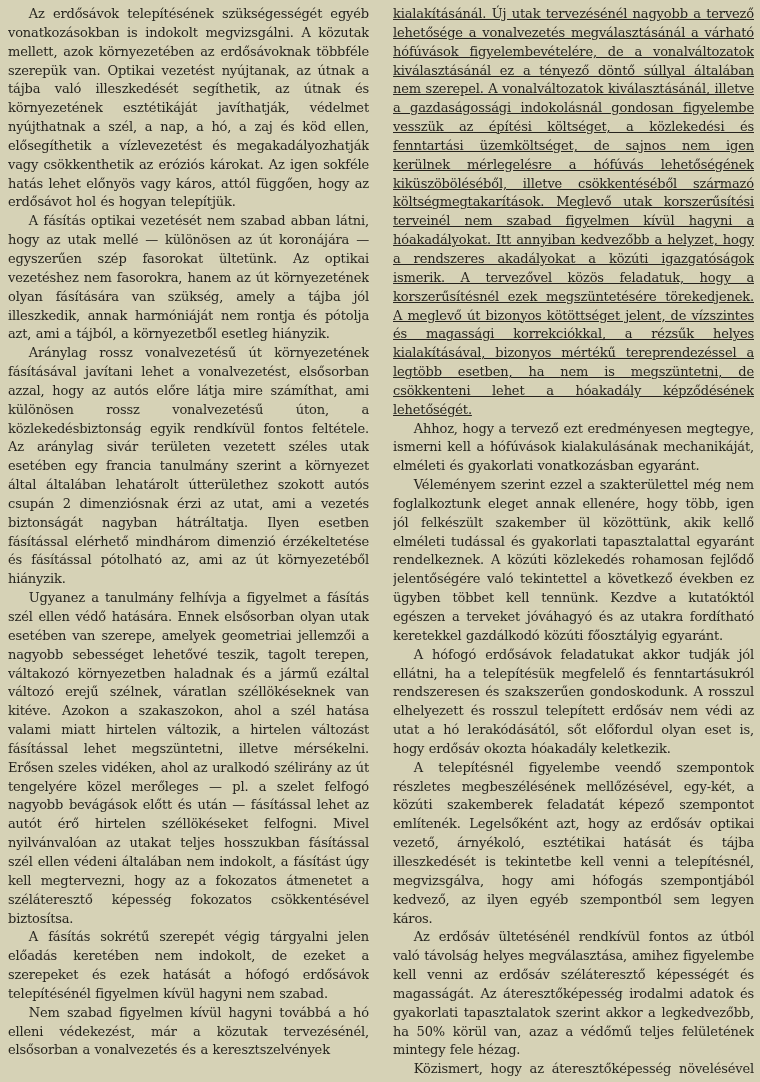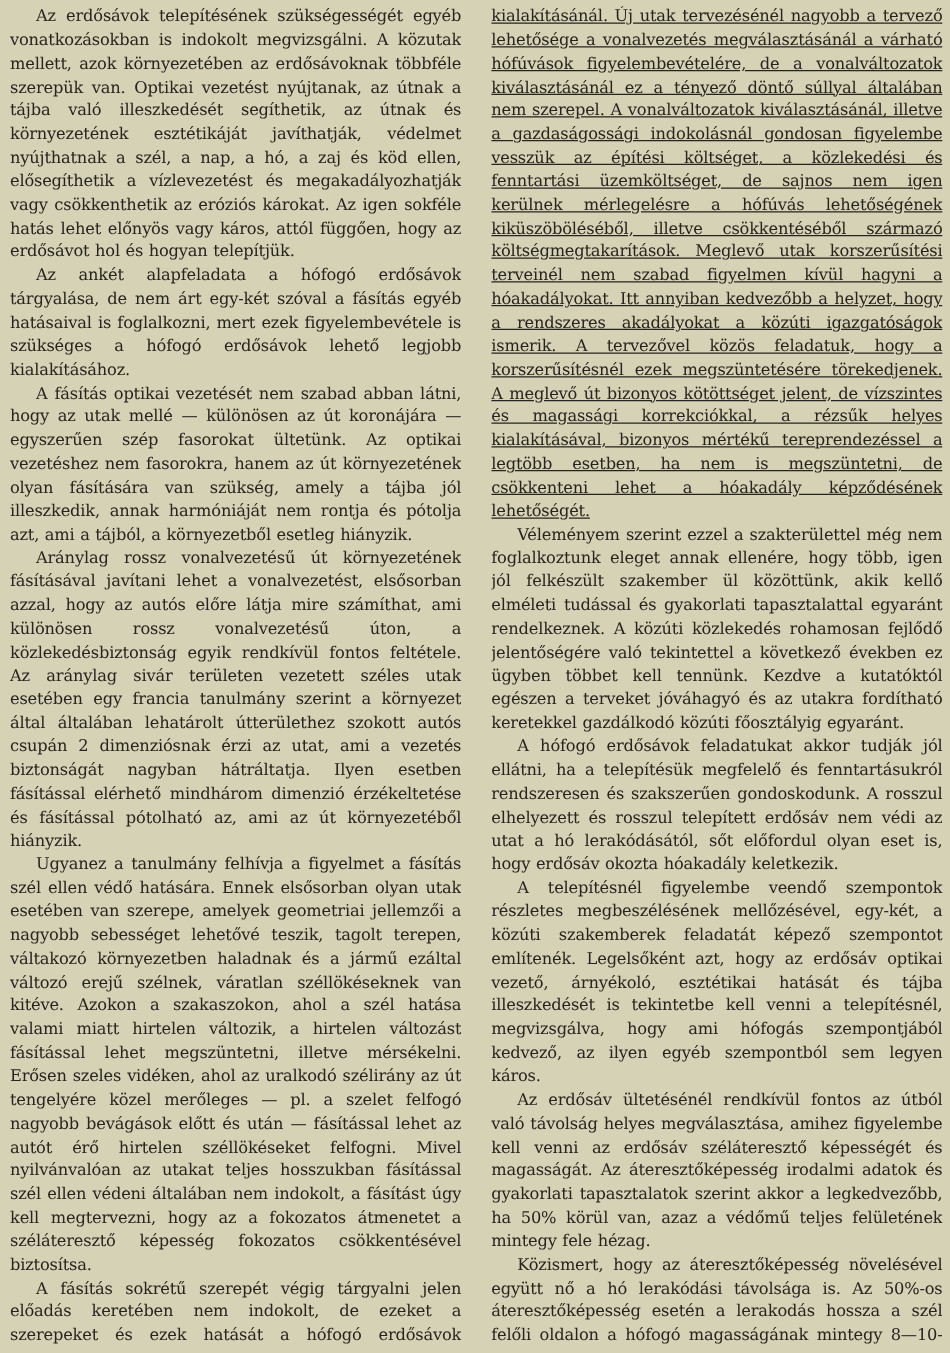--- a/index.html
+++ b/index.html
@@ -45,28 +45,28 @@
     text-indent: 0;
     text-decoration: underline;
   }
 </style>
 </head>
 <body>
 
 <div class="page">
   <div class="col">
     <p class="indent">Az erdősávok telepítésének szükségességét egyéb vonatkozásokban is indokolt megvizsgálni. A közutak mellett, azok környezetében az erdősávoknak többféle szerepük van. Optikai vezetést nyújtanak, az útnak a tájba való illeszkedését segíthetik, az útnak és környezetének esztétikáját javíthatják, védelmet nyújthatnak a szél, a nap, a hó, a zaj és köd ellen, elősegíthetik a vízlevezetést és megakadályozhatják vagy csökkenthetik az eróziós károkat. Az igen sokféle hatás lehet előnyös vagy káros, attól függően, hogy az erdősávot hol és hogyan telepítjük.</p>
-    <p class="indent">Az ankét alapfeladata a hófogó erdősávok tárgyalása, de nem árt egy-két szóval a fásítás egyéb hatásaival is foglalkozni, mert ezek figyelembevétele is szükséges a hófogó erdősávok lehető legjobb kialakításához.</p>
     <p class="indent">A fásítás optikai vezetését nem szabad abban látni, hogy az utak mellé — különösen az út koronájára — egyszerűen szép fasorokat ültetünk. Az optikai vezetéshez nem fasorokra, hanem az út környezetének olyan fásítására van szükség, amely a tájba jól illeszkedik, annak harmóniáját nem rontja és pótolja azt, ami a tájból, a környezetből esetleg hiányzik.</p>
     <p class="indent">Aránylag rossz vonalvezetésű út környezetének fásításával javítani lehet a vonalvezetést, elsősorban azzal, hogy az autós előre látja mire számíthat, ami különösen rossz vonalvezetésű úton, a közlekedésbiztonság egyik rendkívül fontos feltétele. Az aránylag sivár területen vezetett széles utak esetében egy francia tanulmány szerint a környezet által általában lehatárolt útterülethez szokott autós csupán 2 dimenziósnak érzi az utat, ami a vezetés biztonságát nagyban hátráltatja. Ilyen esetben fásítással elérhető mindhárom dimenzió érzékeltetése és fásítással pótolható az, ami az út környezetéből hiányzik.</p>
     <p class="indent">Ugyanez a tanulmány felhívja a figyelmet a fásítás szél ellen védő hatására. Ennek elsősorban olyan utak esetében van szerepe, amelyek geometriai jellemzői a nagyobb sebességet lehetővé teszik, tagolt terepen, váltakozó környezetben haladnak és a jármű ezáltal változó erejű szélnek, váratlan széllökéseknek van kitéve. Azokon a szakaszokon, ahol a szél hatása valami miatt hirtelen változik, a hirtelen változást fásítással lehet megszüntetni, illetve mérsékelni. Erősen szeles vidéken, ahol az uralkodó szélirány az út tengelyére közel merőleges — pl. a szelet felfogó nagyobb bevágások előtt és után — fásítással lehet az autót érő hirtelen széllökéseket felfogni. Mivel nyilvánvalóan az utakat teljes hosszukban fásítással szél ellen védeni általában nem indokolt, a fásítást úgy kell megtervezni, hogy az a fokozatos átmenetet a széláteresztő képesség fokozatos csökkentésével biztosítsa.</p>
-    <p class="indent">A fásítás sokrétű szerepét végig tárgyalni jelen előadás keretében nem indokolt, de ezeket a szerepeket és ezek hatását a hófogó erdősávok telepítésénél vezetett kívül hagyni nem szabad.</p>
+    <p class="indent">A fásítás sokrétű szerepét végig tárgyalni jelen előadás keretében nem indokolt, de ezeket a szerepeket és ezek hatását a hófogó erdősávok telepítésénél figyelmen kívül hagyni nem szabad.</p>
     <p class="indent">Nem szabad figyelmen kívül hagyni továbbá a hó elleni védekezést, már a közutak tervezésénél, elsősorban a vonalvezetés és a keresztszelvények</p>
   </div>
   <div class="col">
     <p class="noindent">kialakításánál. Új utak tervezésénél nagyobb a tervező lehetősége a vonalvezetés megválasztásánál a várható hófúvások figyelembevételére, de a vonalváltozatok kiválasztásánál ez a tényező döntő súllyal általában nem szerepel. A vonalváltozatok kiválasztásánál, illetve a gazdaságossági indokolásnál gondosan figyelembe vesszük az építési költséget, a közlekedési és fenntartási üzemköltséget, de sajnos nem igen kerülnek mérlegelésre a hófúvás lehetőségének kiküszöböléséből, illetve csökkentéséből származó költségmegtakarítások. Meglevő utak korszerűsítési terveinél nem szabad figyelmen kívül hagyni a hóakadályokat. Itt annyiban kedvezőbb a helyzet, hogy a rendszeres akadályokat a közúti igazgatóságok ismerik. A tervezővel közös feladatuk, hogy a korszerűsítésnél ezek megszüntetésére törekedjenek. A meglevő út bizonyos kötöttséget jelent, de vízszintes és magassági korrekciókkal, a rézsűk helyes kialakításával, bizonyos mértékű tereprendezéssel a legtöbb esetben, ha nem is megszüntetni, de csökkenteni lehet a hóakadály képződésének lehetőségét.</p>
+    <p class="indent">Ahhoz, hogy a tervező ezt eredményesen megtegye, ismerni kell a hófúvások kialakulásának mechanikáját, elméleti és gyakorlati vonatkozásban egyaránt.</p>
     <p class="indent">Véleményem szerint ezzel a szakterülettel még nem foglalkoztunk eleget annak ellenére, hogy több, igen jól felkészült szakember ül közöttünk, akik kellő elméleti tudással és gyakorlati tapasztalattal egyaránt rendelkeznek. A közúti közlekedés rohamosan fejlődő jelentőségére való tekintettel a következő években ez ügyben többet kell tennünk. Kezdve a kutatóktól egészen a terveket jóváhagyó és az utakra fordítható keretekkel gazdálkodó közúti főosztályig egyaránt.</p>
     <p class="indent">A hófogó erdősávok feladatukat akkor tudják jól ellátni, ha a telepítésük megfelelő és fenntartásukról rendszeresen és szakszerűen gondoskodunk. A rosszul elhelyezett és rosszul telepített erdősáv nem védi az utat a hó lerakódásától, sőt előfordul olyan eset is, hogy erdősáv okozta hóakadály keletkezik.</p>
     <p class="indent">A telepítésnél figyelembe veendő szempontok részletes megbeszélésének mellőzésével, egy-két, a közúti szakemberek feladatát képező szempontot említenék. Legelsőként azt, hogy az erdősáv optikai vezető, árnyékoló, esztétikai hatását és tájba illeszkedését is tekintetbe kell venni a telepítésnél, megvizsgálva, hogy ami hófogás szempontjából kedvező, az ilyen egyéb szempontból sem legyen káros.</p>
     <p class="indent">Az erdősáv ültetésénél rendkívül fontos az útból való távolság helyes megválasztása, amihez figyelembe kell venni az erdősáv széláteresztő képességét és magasságát. Az áteresztőképesség irodalmi adatok és gyakorlati tapasztalatok szerint akkor a legkedvezőbb, ha 50% körül van, azaz a védőmű teljes felületének mintegy fele hézag.</p>
     <p class="indent">Közismert, hogy az áteresztőképesség növelésével együtt nő a hó lerakódási távolsága is. Az 50%-os áteresztőképesség esetén a lerakodás hossza a szél felőli oldalon a hófogó magasságának mintegy 8—10-szerese, a védett oldalon pedig mintegy</p>
   </div>
 </div>
 
 </body></html>

